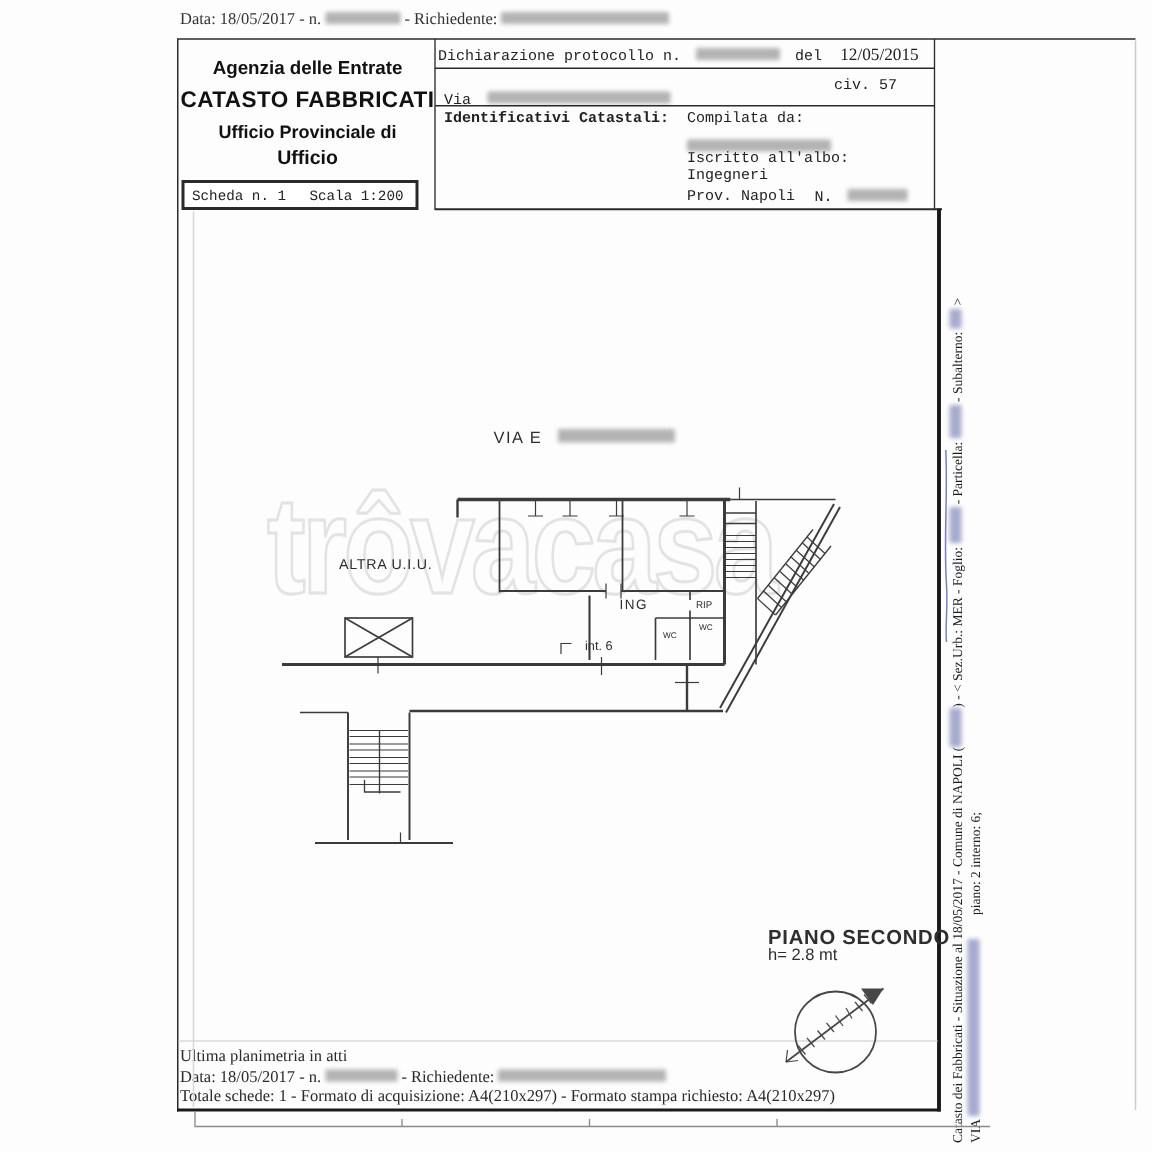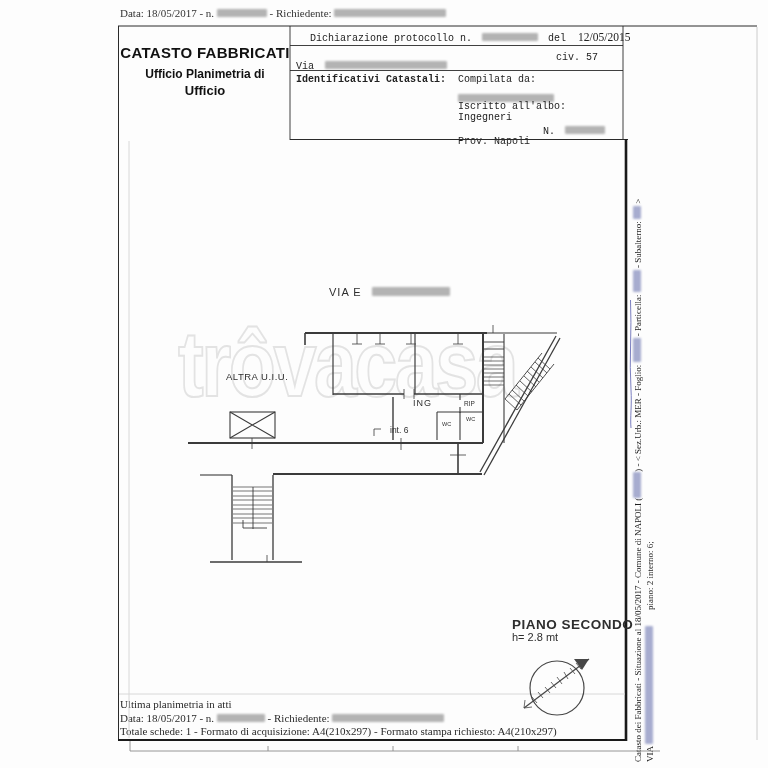--- a/index.html
+++ b/index.html
@@ -41,46 +41,51 @@
 <div id="page">
 
   <div class="abs topline serif" style="left:120px;top:7px;">
     <span>Data: 18/05/2017 - n.</span>
     <span class="redact" style="width:50px;"></span>
     <span>- Richiedente:</span>
     <span class="redact" style="width:112px;"></span>
   </div>
 
   <div class="abs agency sans" style="left:120px;top:38px;">
+    <div class="a1">Agenzia delle Entrate</div>
     <div class="a2">CATASTO FABBRICATI</div>
-    <div class="a3">Ufficio Planimetria di</div>
+    <div class="a3">Ufficio Provinciale di</div>
     <div class="a4">Ufficio</div>
   </div>
 
-
-  <div class="abs mono m10" style="left:310px;top:31px;">
+  <div class="abs schedabox mono" style="left:121px;top:120px;width:158px;height:20px;">
+    <span>Scheda n. 1</span>
+    <span>Scala 1:200</span>
+  </div>
+
+  <div class="abs mono m10" style="left:292px;top:31px;">
     <span>Dichiarazione protocollo n.</span>
     <span class="redact" style="width:56px;margin:0 4px;"></span>
     <span>del</span>
     <span class="serif" style="font-size:11.5px;margin-left:6px;">12/05/2015</span>
   </div>
 
   <div class="abs mono m10" style="left:296px;top:61px;">
     <span>Via</span>
     <span class="redact" style="width:122px;margin-left:5px;"></span>
   </div>
   <div class="abs mono m10" style="left:556px;top:52px;">civ. 57</div>
 
   <div class="abs mono m10" style="left:296px;top:74px;font-weight:bold;">Identificativi Catastali:</div>
 
   <div class="abs mono m10" style="left:458px;top:74px;">Compilata da:</div>
   <div class="abs" style="left:458px;top:88px;"><span class="redact" style="width:96px;"></span></div>
   <div class="abs mono m10" style="left:458px;top:101px;">Iscritto all'albo:</div>
   <div class="abs mono m10" style="left:458px;top:112px;">Ingegneri</div>
-  <div class="abs mono m10" style="left:458px;top:126px;margin-top:10px;">Prov. Napoli</div>
+  <div class="abs mono m10" style="left:458px;top:126px;">Prov. Napoli</div>
   <div class="abs mono m10" style="left:543px;top:126px;">
     <span>N.</span>
     <span class="redact" style="width:40px;margin-left:4px;"></span>
   </div>
 
   <div class="abs watermark" style="left:178px;top:318px;z-index:1;">trôvacasa</div>
 
   <div class="abs sans planlbl" style="left:329px;top:286px;font-size:11px;letter-spacing:1px;z-index:3;">
     <span>VIA E</span>
     <span class="redact" style="width:78px;height:9px;margin-left:6px;"></span>

